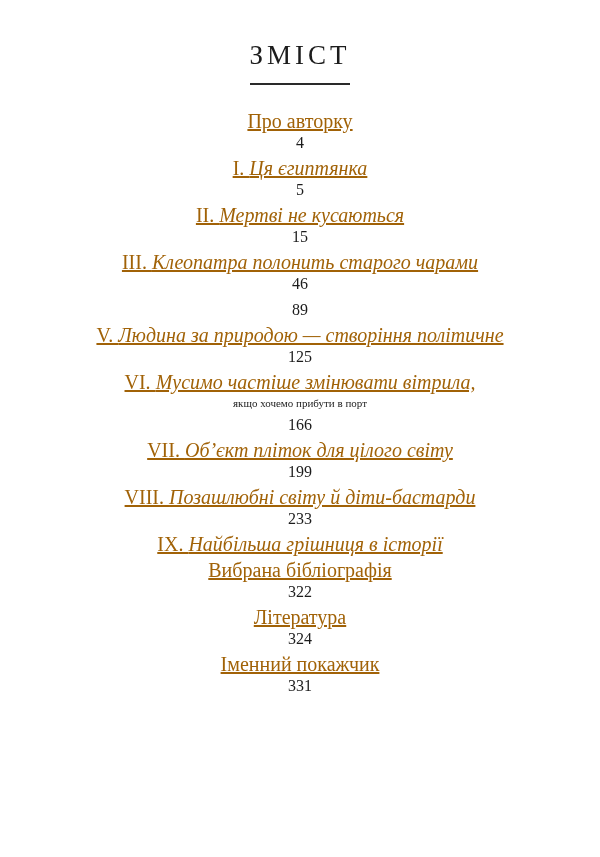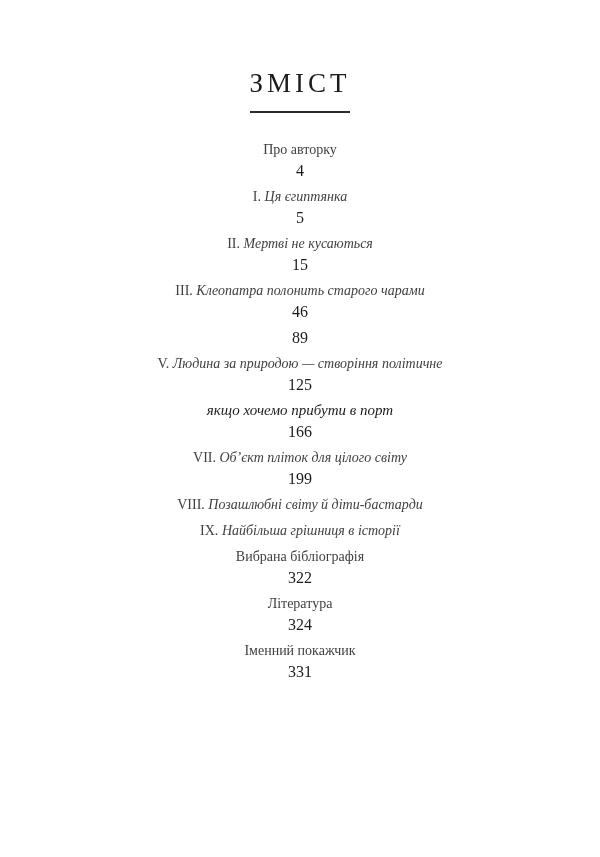--- a/index.html
+++ b/index.html
@@ -9,21 +9,21 @@
     color: #1c1c1c;
     font-family: "Liberation Serif", "DejaVu Serif", serif;
   }
   .page {
     position: relative;
     width: 600px;
     height: 857px;
     margin: 0 auto;
     background: #ffffff;
     box-sizing: border-box;
-    padding-top: 68px;
+    padding-top: 40px;
     overflow: hidden;
   }
   .toc-title {
     margin: 0;
     text-align: center;
     font-size: 27px;
     font-weight: 400;
     letter-spacing: 4px;
     color: #1c1c1c;
   }
@@ -36,36 +36,36 @@
   }
   .toc-list {
     width: 460px;
     margin: 0 auto;
   }
   .entry {
     text-align: center;
     margin-bottom: 5px;
   }
   .entry-title {
-    font-size: 14px;
+    font-size: 20px;
     line-height: 21px;
-    color: #404040;
+    color: #a16207;
+    text-decoration: underline;
   }
   .entry-title .prefix {
     font-style: normal;
     white-space: pre-wrap;
   }
   .entry-title .t.it {
     font-style: italic;
     margin-top: 38px;
   }
   .entry-line2 {
-    font-size: 15px;
+    font-size: 11px;
     line-height: 21px;
-    font-style: italic;
   }
   .entry-line2:empty { display: none; }
   .entry-page {
     font-size: 16px;
     line-height: 21px;
     color: #1c1c1c;
   }
 </style>
 </head>
 <body>
@@ -100,31 +100,33 @@
     <div class="entry">
       <div class="entry-page">89</div>
     </div>
 
     <div class="entry">
       <div class="entry-title"><span class="prefix">V. </span><span class="t it">Людина за природою — створіння політичне</span></div>
       <div class="entry-page">125</div>
     </div>
 
     <div class="entry">
+      <div class="entry-title"><span class="prefix">VI. </span><span class="t it">Мусимо частіше змінювати вітрила,</span></div>
       <div class="entry-line2">якщо хочемо прибути в порт</div>
       <div class="entry-page">166</div>
     </div>
 
     <div class="entry">
       <div class="entry-title"><span class="prefix">VII. </span><span class="t it">Об’єкт пліток для цілого світу</span></div>
       <div class="entry-page">199</div>
     </div>
 
     <div class="entry">
       <div class="entry-title"><span class="prefix">VIII. </span><span class="t it">Позашлюбні світу й діти-бастарди</span></div>
+      <div class="entry-page">233</div>
     </div>
 
     <div class="entry">
       <div class="entry-title"><span class="prefix">IX. </span><span class="t it">Найбільша грішниця в історії</span></div>
     </div>
 
 
     <div class="entry">
       <div class="entry-title"><span class="t">Вибрана бібліографія</span></div>
       <div class="entry-page">322</div>

